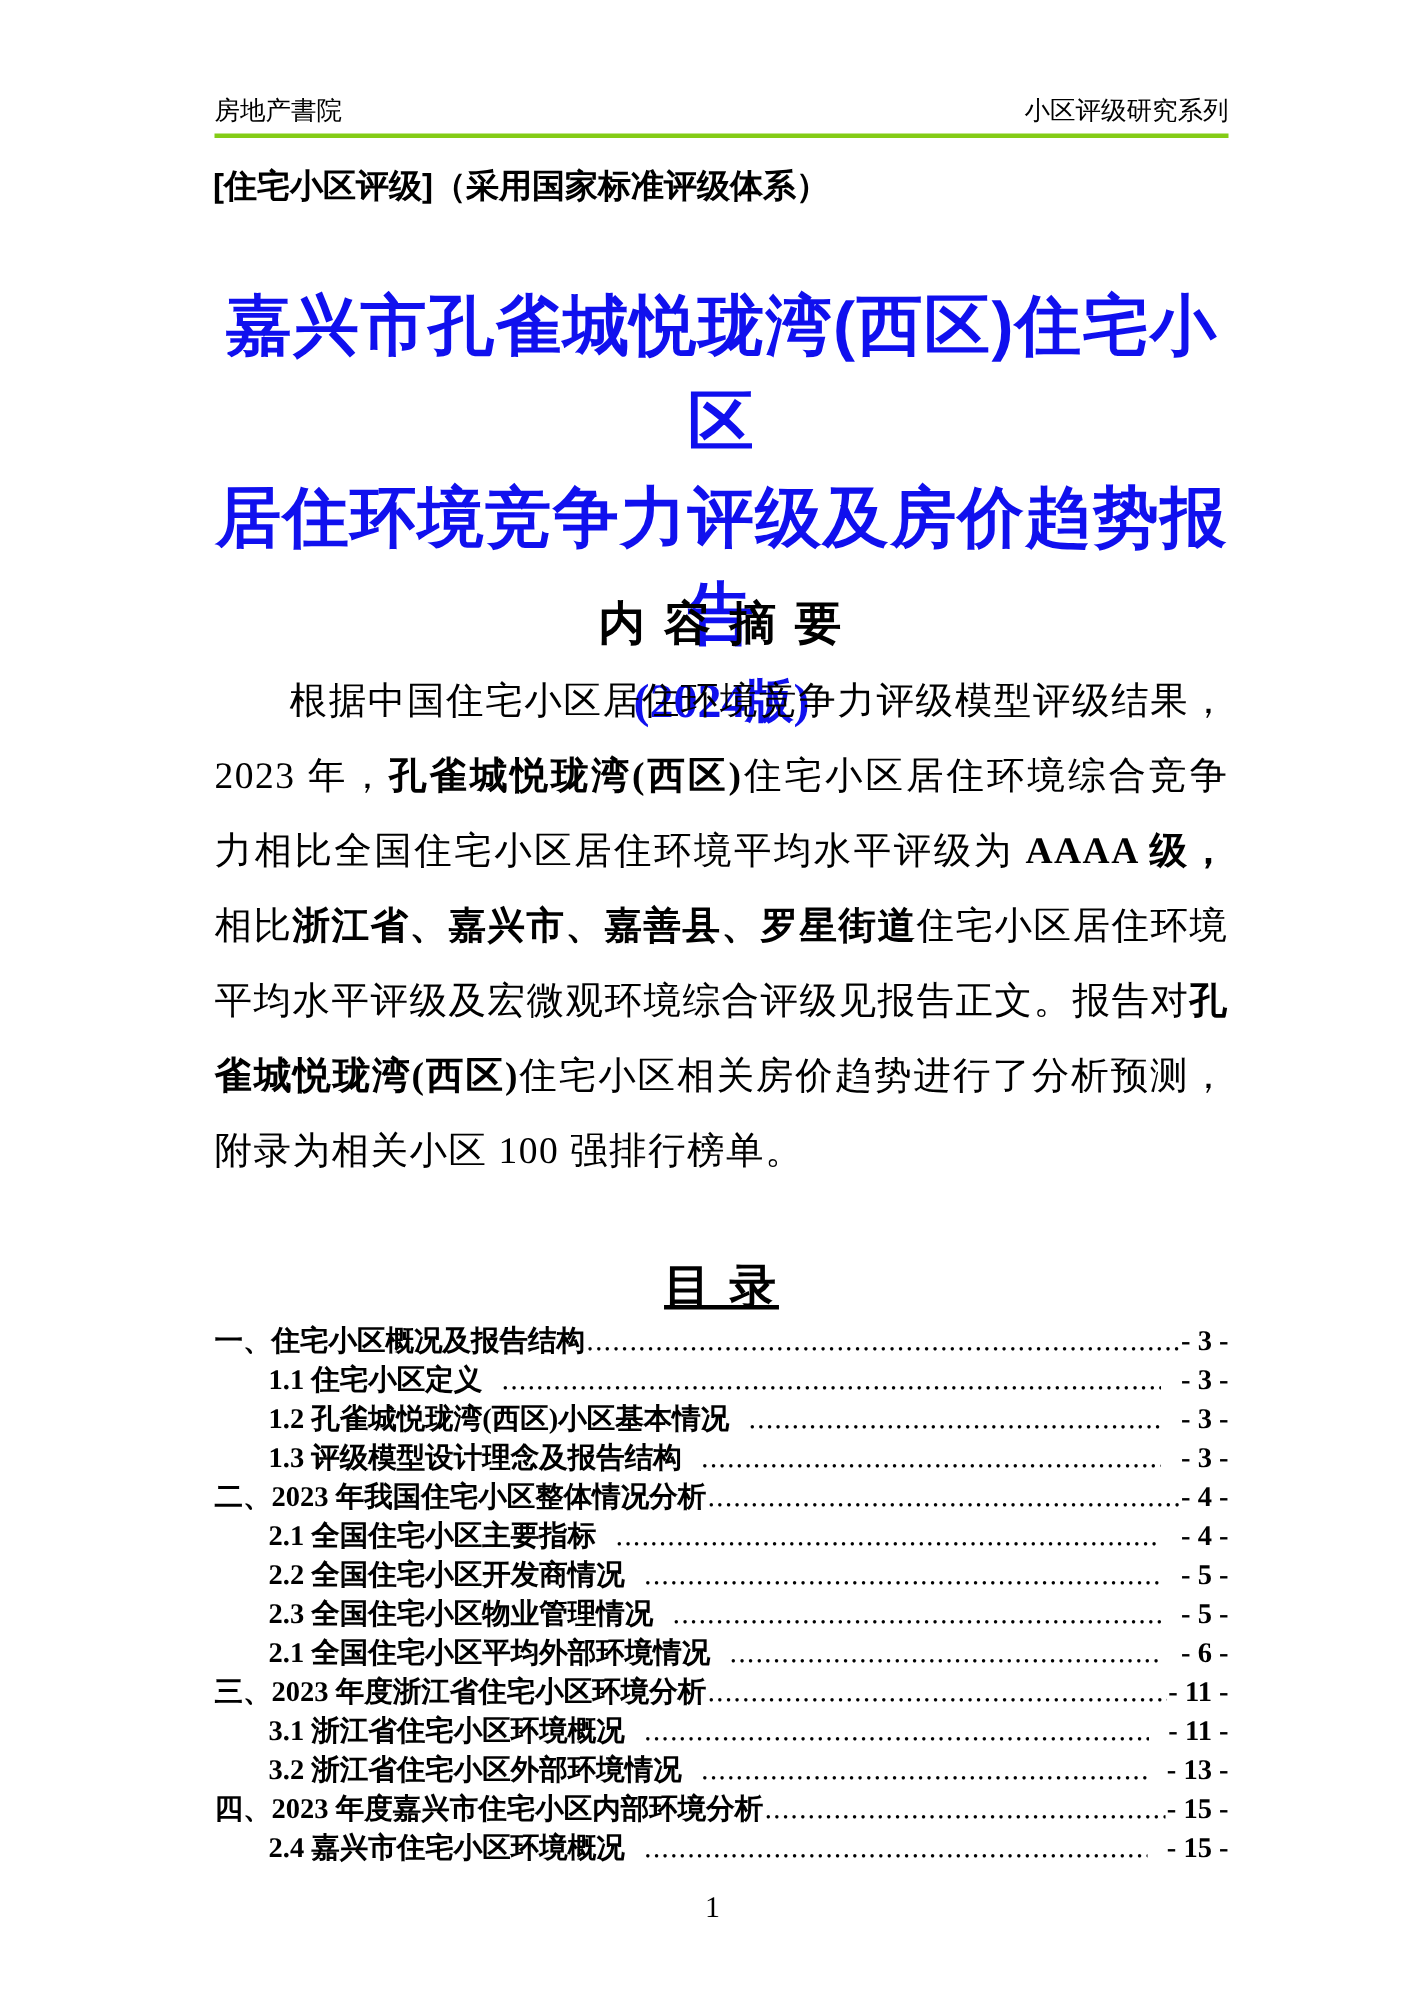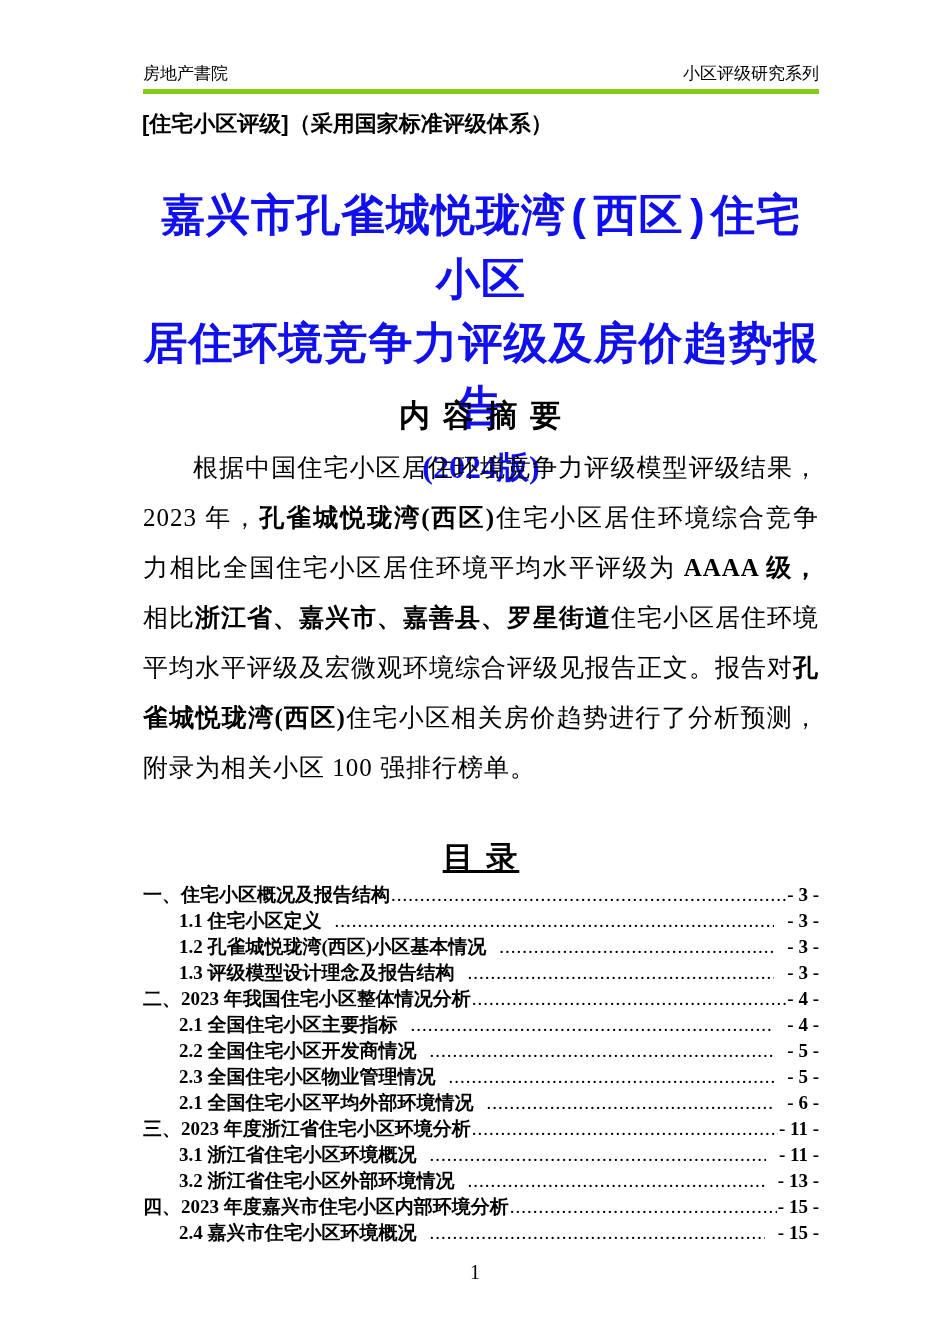--- a/index.html
+++ b/index.html
@@ -12,37 +12,37 @@
     color:#000;
     overflow:hidden;
   }
   
   .header{
     position:absolute;left:143px;top:64px;width:676px;
     display:flex;justify-content:space-between;align-items:flex-end;
     font-family:"Liberation Sans","DejaVu Sans",sans-serif;
     font-size:17px;line-height:20px;
     padding-bottom:5px;
-    border-bottom:5px solid #84cc16;
+    border-bottom:3px solid #84cc16;
   }
   
   .subheader{
     position:absolute;left:142px;top:110px;width:676px;
     font-family:"Liberation Sans","DejaVu Sans",sans-serif;
     font-weight:bold;font-size:22px;line-height:27px;
   }
   
   .title-block{
     position:absolute;left:143px;top:186px;width:676px;
     text-align:center;
   }
   .title-line{
     font-weight:bold;font-size:44px;line-height:64px;
     letter-spacing:1px;
-    font-family:Liberation Mono, monospace;
+    font-family:Liberation Sans, sans-serif;
   }
   .title-edition{
     font-weight:bold;font-size:32px;line-height:46px;margin-top:2px;
     font-family:"Liberation Serif","DejaVu Serif",serif;
     text-align:center;
   }
   
   .section-heading{
     position:absolute;left:143px;width:676px;margin:0;
     text-align:center;

